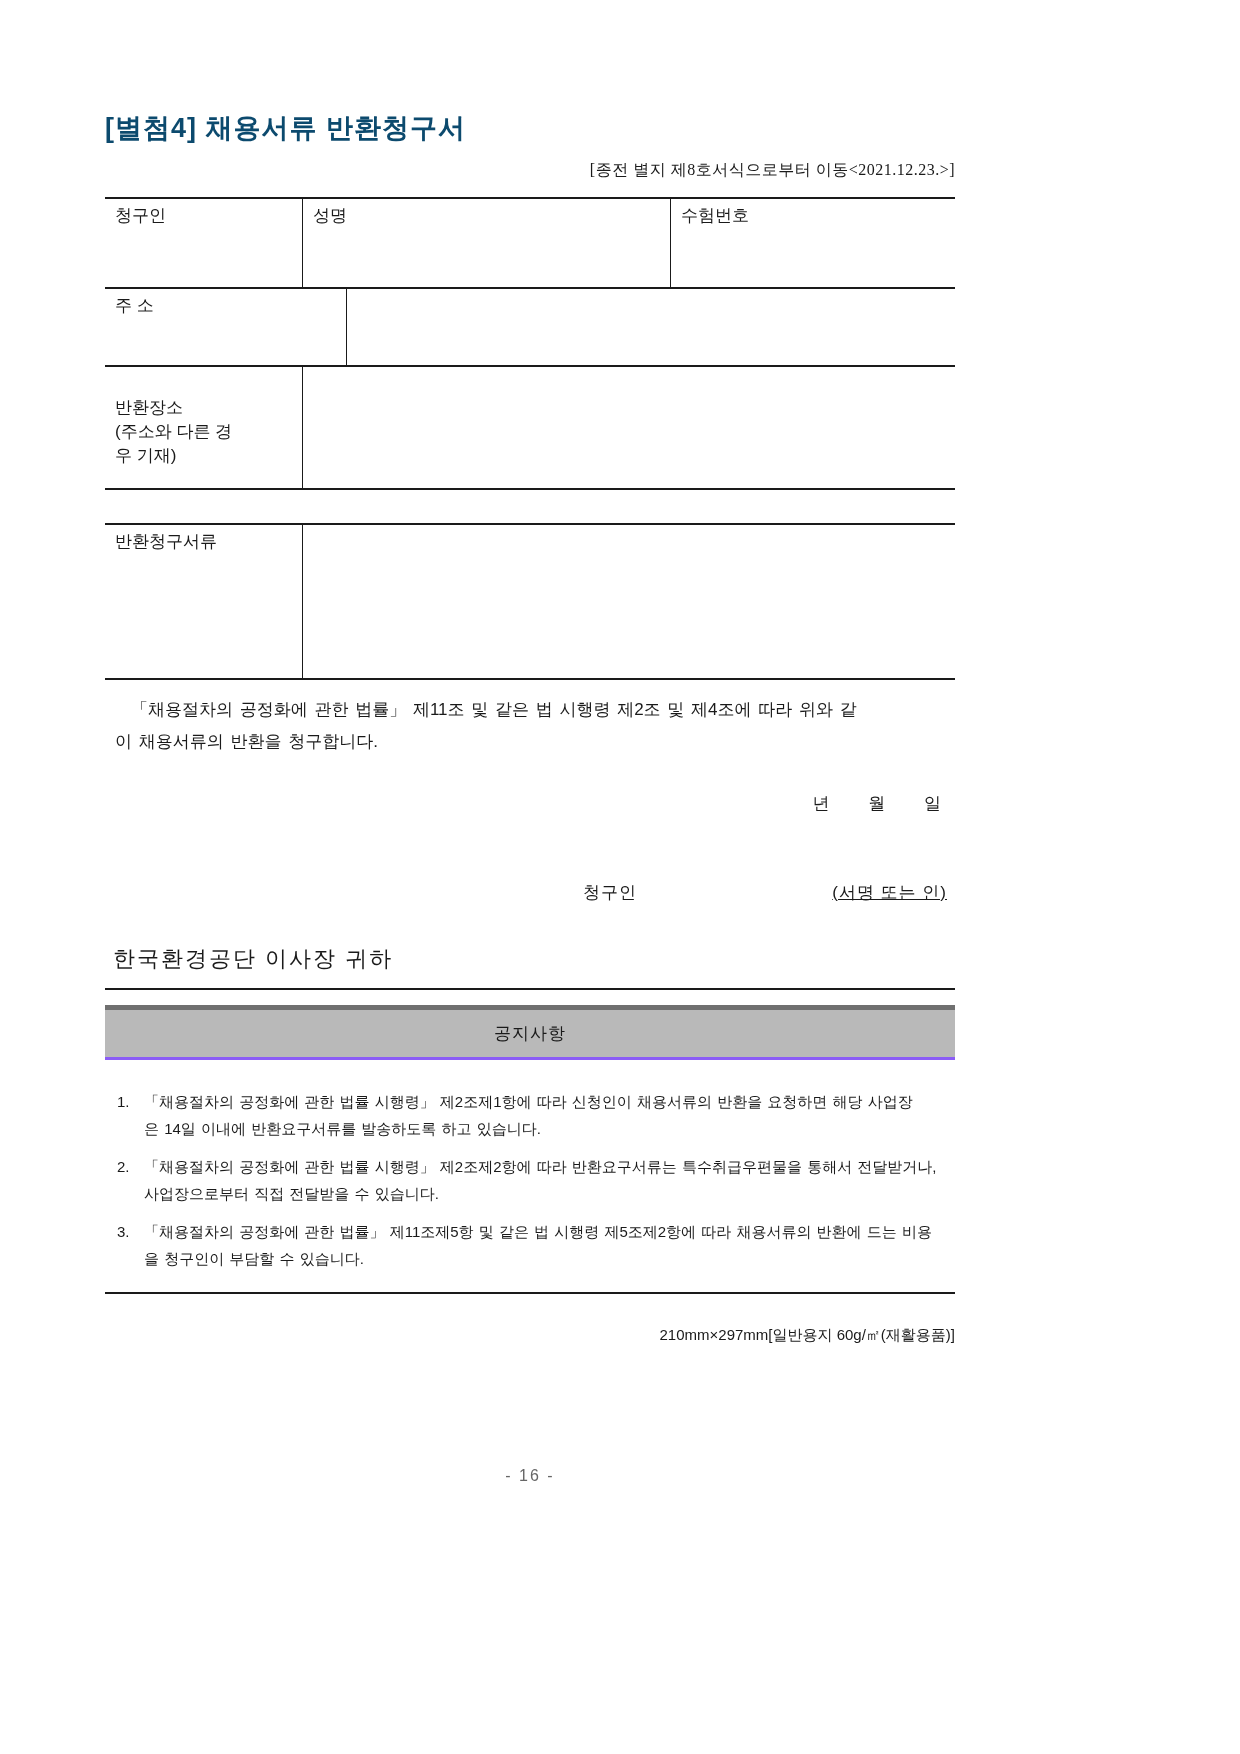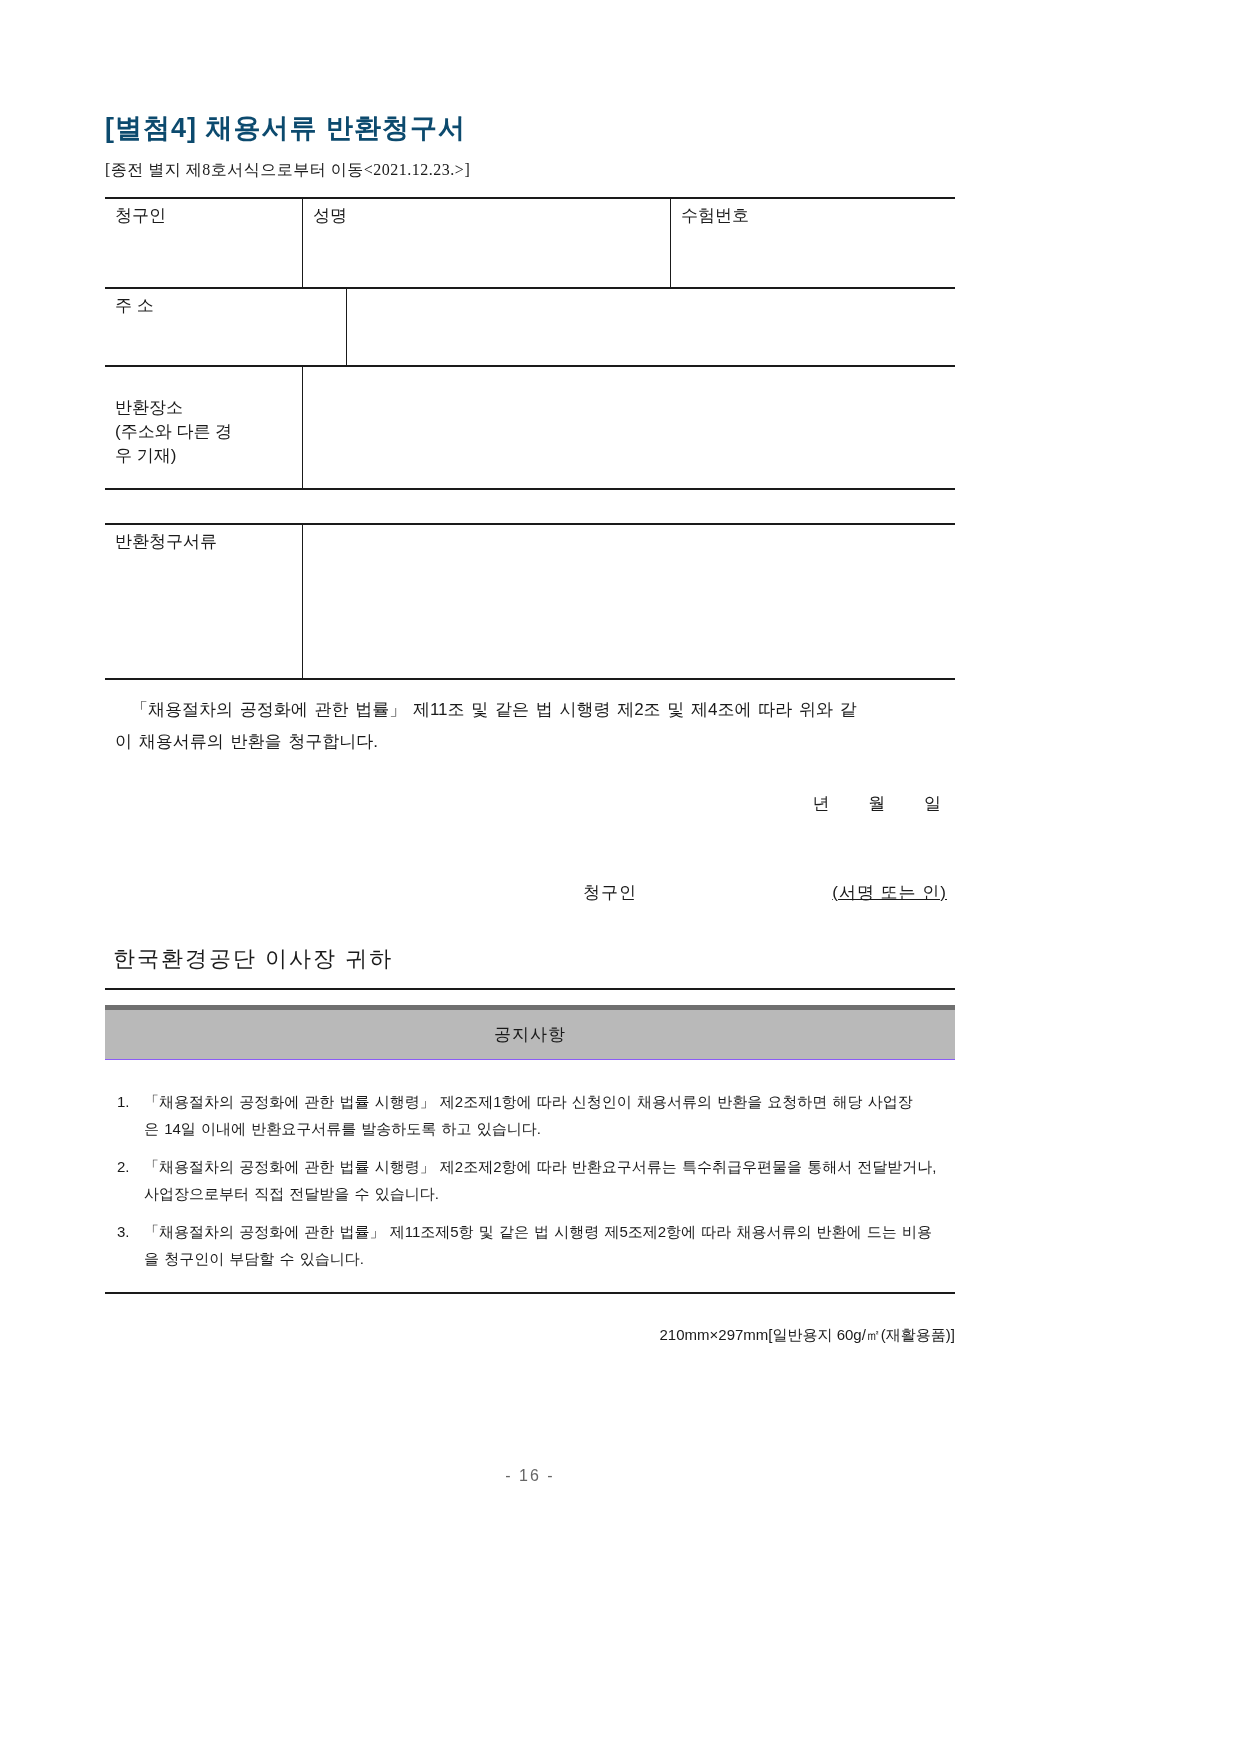--- a/index.html
+++ b/index.html
@@ -25,20 +25,21 @@
     font-size: 27px;
     font-weight: bold;
     letter-spacing: 1px;
     color: #0c4a6e;
   }
   .revision-note {
     margin-top: 14px;
     font-family: "Liberation Serif", "DejaVu Serif", serif;
     font-size: 16px;
     letter-spacing: 0.5px;
+    text-align: right;
   }
   .form-title {
     margin-top: 42px;
     text-align: center;
     font-size: 31px;
     font-weight: 900;
     letter-spacing: 8px;
     -webkit-text-stroke: 0.6px #000;
   }
   .pre { white-space: pre-line; }
@@ -98,21 +99,21 @@
     padding-left: 8px;
     font-size: 22px;
     letter-spacing: 2px;
   }
   .rule { margin-top: 14px; height: 2px; background: #1a1a1a; }
   .notice-bar {
     margin-top: 15px;
     height: 55px;
     background: #B9B9B9;
     border-top: 5px solid #707070;
-    border-bottom: 1px solid #8b5cf6;
+    border-bottom: 3px solid #8b5cf6;
     display: flex;
     align-items: center;
     justify-content: center;
     font-size: 17px;
     letter-spacing: 1px;
   }
   .notes { margin-top: 28px; }
   .note { display: flex; margin-bottom: 11px; font-size: 15px; line-height: 27px; }
   .note-num { flex: none; width: 27px; margin-left: 12px; }
   .note-text { flex: 1; word-spacing: 1px; }

